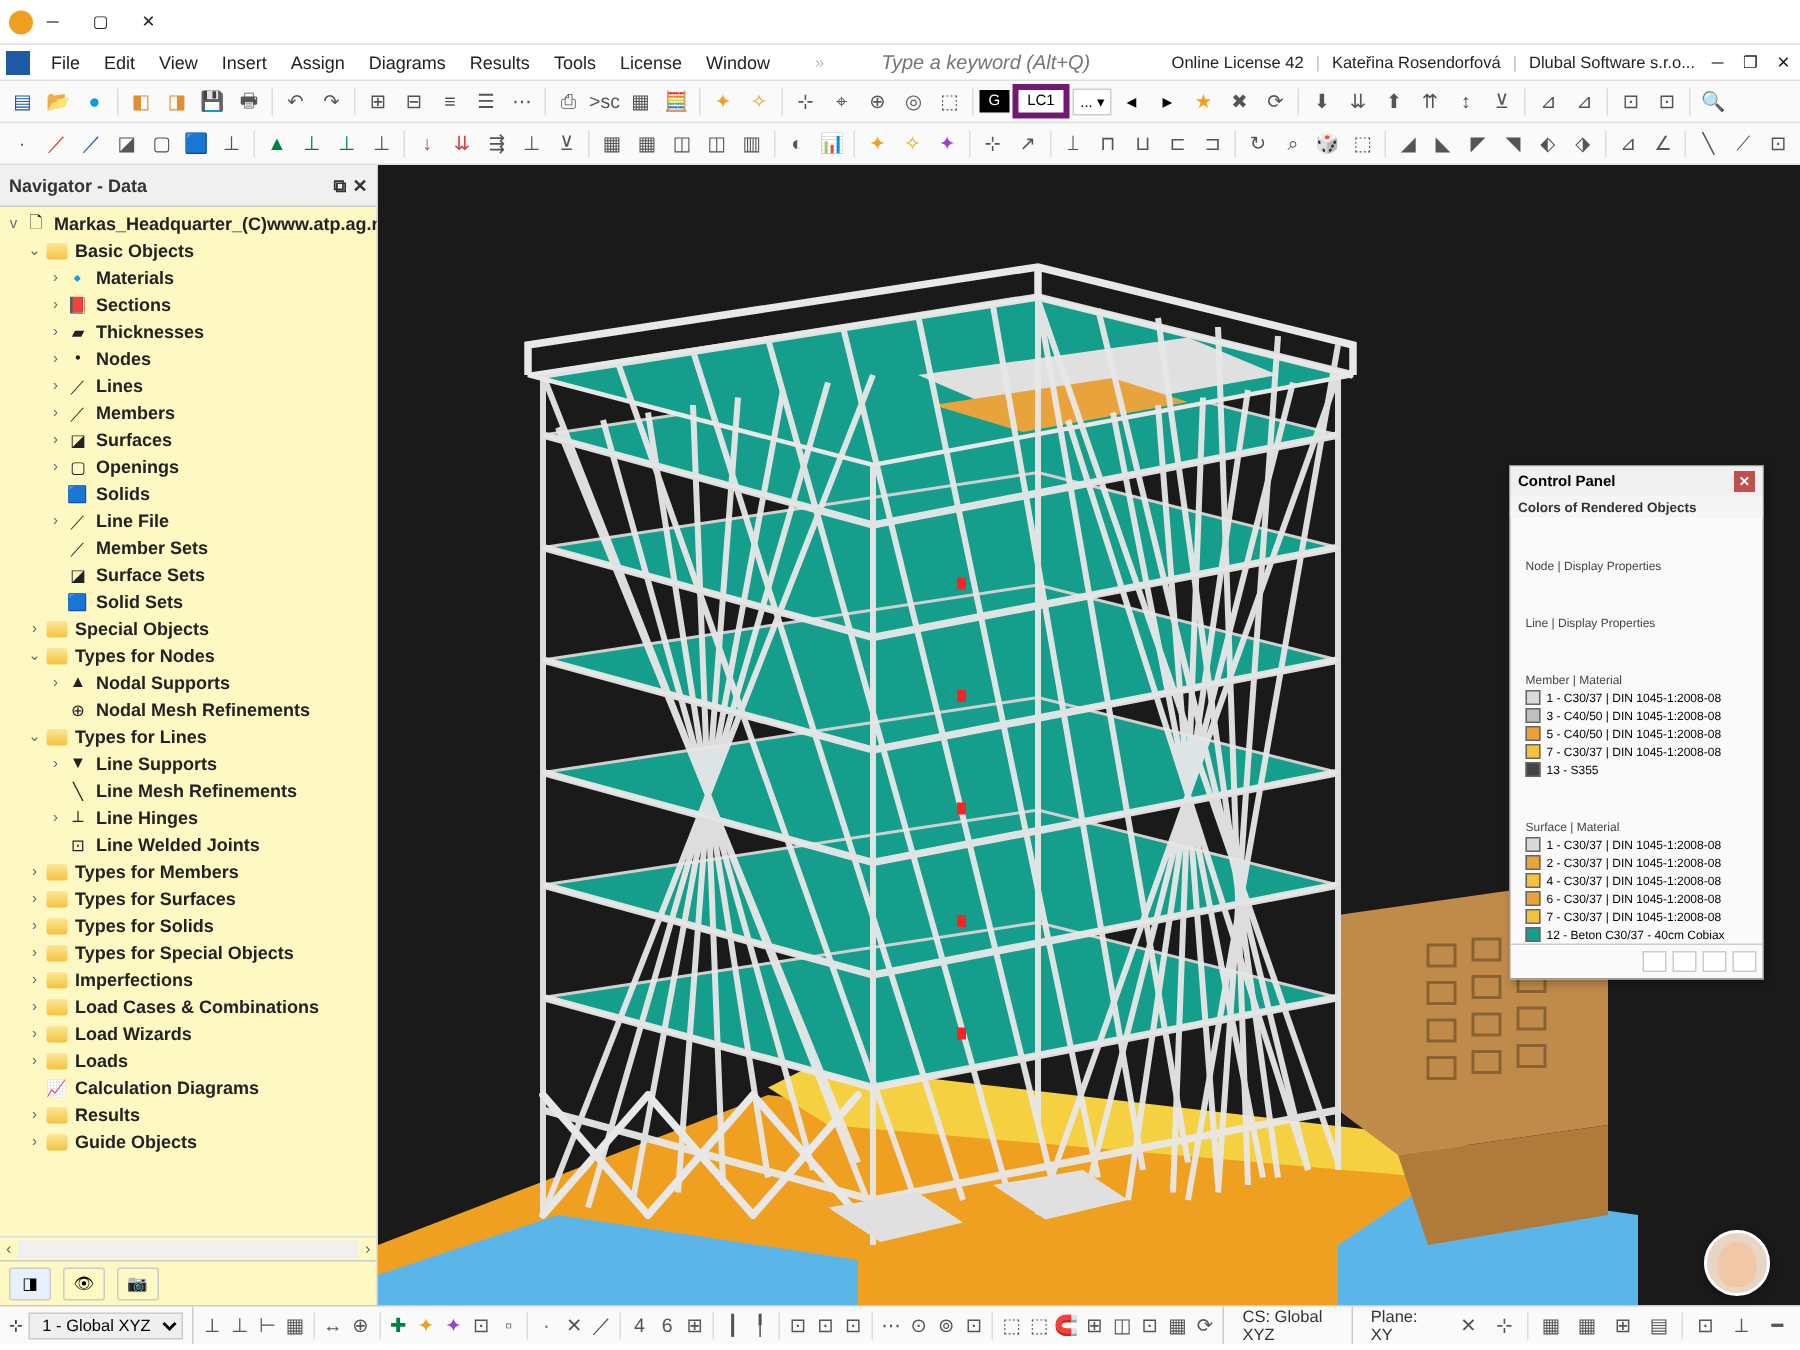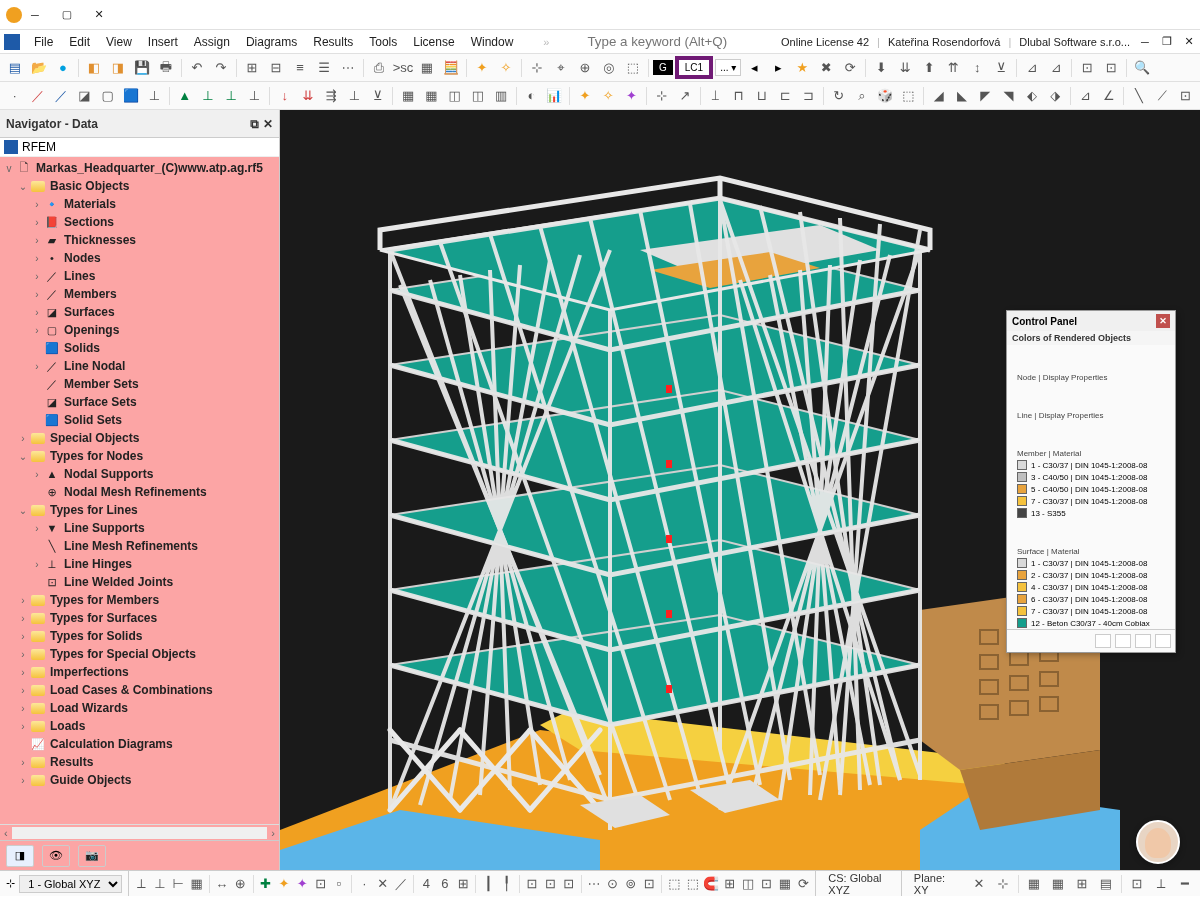--- a/index.html
+++ b/index.html
@@ -4,32 +4,32 @@
 <style>
 * { margin:0; padding:0; box-sizing:border-box; font-family:"Segoe UI",Tahoma,sans-serif; }
 body { width:1200px; height:900px; background:#fff; overflow:hidden; position:relative; font-size:11px; }
 .titlebar { height:30px; display:flex; align-items:center; padding:0 6px; background:#fff; border-bottom:1px solid #e0e0e0;}
 .titlebar .icon{ width:16px;height:16px;background:#f0a020;border-radius:50%;margin-right:6px;}
 .titlebar .title{ flex:1;font-size:12px;color:#222;}
 .winbtns{display:flex;gap:18px;margin-right:6px;}
 .winbtn{width:14px;height:14px;display:flex;align-items:center;justify-content:center;color:#222;cursor:pointer;}
 .menubar{height:24px;display:flex;align-items:center;padding:0 4px;gap:2px;background:#fff;border-bottom:1px solid #e0e0e0;}
 .menubar .m{padding:2px 8px;cursor:pointer;font-size:12px;color:#222;}
-.menubar .search{flex:0 0 180px;margin-left:30px;color:#3b82f6;padding:2px 6px;border:none;}
+.menubar .search{flex:0 0 180px;margin-left:30px;color:#3b82f6;padding:2px 6px;border:none;font-style:italic;}
 .menubar .right{margin-left:auto;display:flex;align-items:center;gap:8px;font-size:11px;color:#222;}
 .sep{color:#bbb;}
 .toolbar{height:28px;display:flex;align-items:center;padding:2px 4px;gap:2px;border-bottom:1px solid #e0e0e0;background:#fafafa;overflow:hidden;}
 .tbtn{width:22px;height:22px;display:flex;align-items:center;justify-content:center;cursor:pointer;border-radius:2px;font-size:13px;}
 .tsep{width:1px;height:18px;background:#ddd;margin:0 2px;}
 .loadcase{display:flex;align-items:center;gap:2px;}
 .lc-g{background:#000;color:#fff;padding:2px 6px;font-size:10px;}
 .lc-l{background:#fff;border:4px solid #701a75;padding:2px 6px;font-size:10px;}
 .lc-d{background:#fff;border:1px solid #ccc;padding:2px 4px;font-size:10px;}
 .workspace{display:flex;height:760px;}
-.navigator{width:280px;border-right:1px solid #ccc;display:flex;flex-direction:column;background:#fca5a5;}
+.navigator{width:252px;border-right:1px solid #ccc;display:flex;flex-direction:column;background:#fef9c3;}
 .nav-head{height:28px;background:#f0f0f0;border-bottom:1px solid #ccc;display:flex;align-items:center;padding:0 6px;font-size:12px;font-weight:bold;color:#333;}
 .nav-head .sp{margin-left:auto;display:flex;gap:4px;}
 .nav-root{padding:2px 4px;background:#fff;border-bottom:1px solid #eee;display:flex;align-items:center;gap:4px;font-size:12px;}
 .tree{flex:1;overflow-y:auto;overflow-x:hidden;padding:2px 0;font-size:12px;color:#222;}
 .tn{display:flex;align-items:center;padding:1px 2px;cursor:pointer;white-space:nowrap;}
 .tw{width:14px;text-align:center;color:#666;font-size:10px;flex-shrink:0;}
 .ti{width:16px;height:16px;display:inline-flex;align-items:center;justify-content:center;margin-right:4px;font-size:11px;flex-shrink:0;}
 .fold{background:linear-gradient(#fde79a,#f5c23d);border-radius:2px;width:14px;height:11px;}
 .d0{padding-left:2px}.d1{padding-left:16px}.d2{padding-left:30px}
 .tn .lbl{font-weight:600;}
@@ -383,24 +383,20 @@
 <div class="workspace">
 
   <div class="navigator">
     <div class="nav-head">
       <span>Navigator - Data</span>
       <span class="sp">
         <span style="cursor:pointer">⧉</span>
         <span style="cursor:pointer">✕</span>
       </span>
     </div>
-    <div class="nav-root">
-      <span style="width:14px;height:14px;background:#1e5aa8;"></span>
-      <span>RFEM</span>
-    </div>
     <div class="tree">
       <div class="tn d0">
         <span class="tw">v</span>
         <span class="ti">🗋</span>
         <span class="lbl">Markas_Headquarter_(C)www.atp.ag.rf5</span>
       </div>
       <div id="tree-items">
           <div class="tn d1">
             <span class="tw">⌄</span>
             <span class="ti">
@@ -449,21 +445,21 @@
             <span class="lbl">Openings</span>
           </div>
           <div class="tn d2">
             <span class="tw"></span>
             <span class="ti">🟦</span>
             <span class="lbl">Solids</span>
           </div>
           <div class="tn d2">
             <span class="tw">›</span>
             <span class="ti">／</span>
-            <span class="lbl">Line Nodal</span>
+            <span class="lbl">Line File</span>
           </div>
           <div class="tn d2">
             <span class="tw"></span>
             <span class="ti">／</span>
             <span class="lbl">Member Sets</span>
           </div>
           <div class="tn d2">
             <span class="tw"></span>
             <span class="ti">◪</span>
             <span class="lbl">Surface Sets</span>

